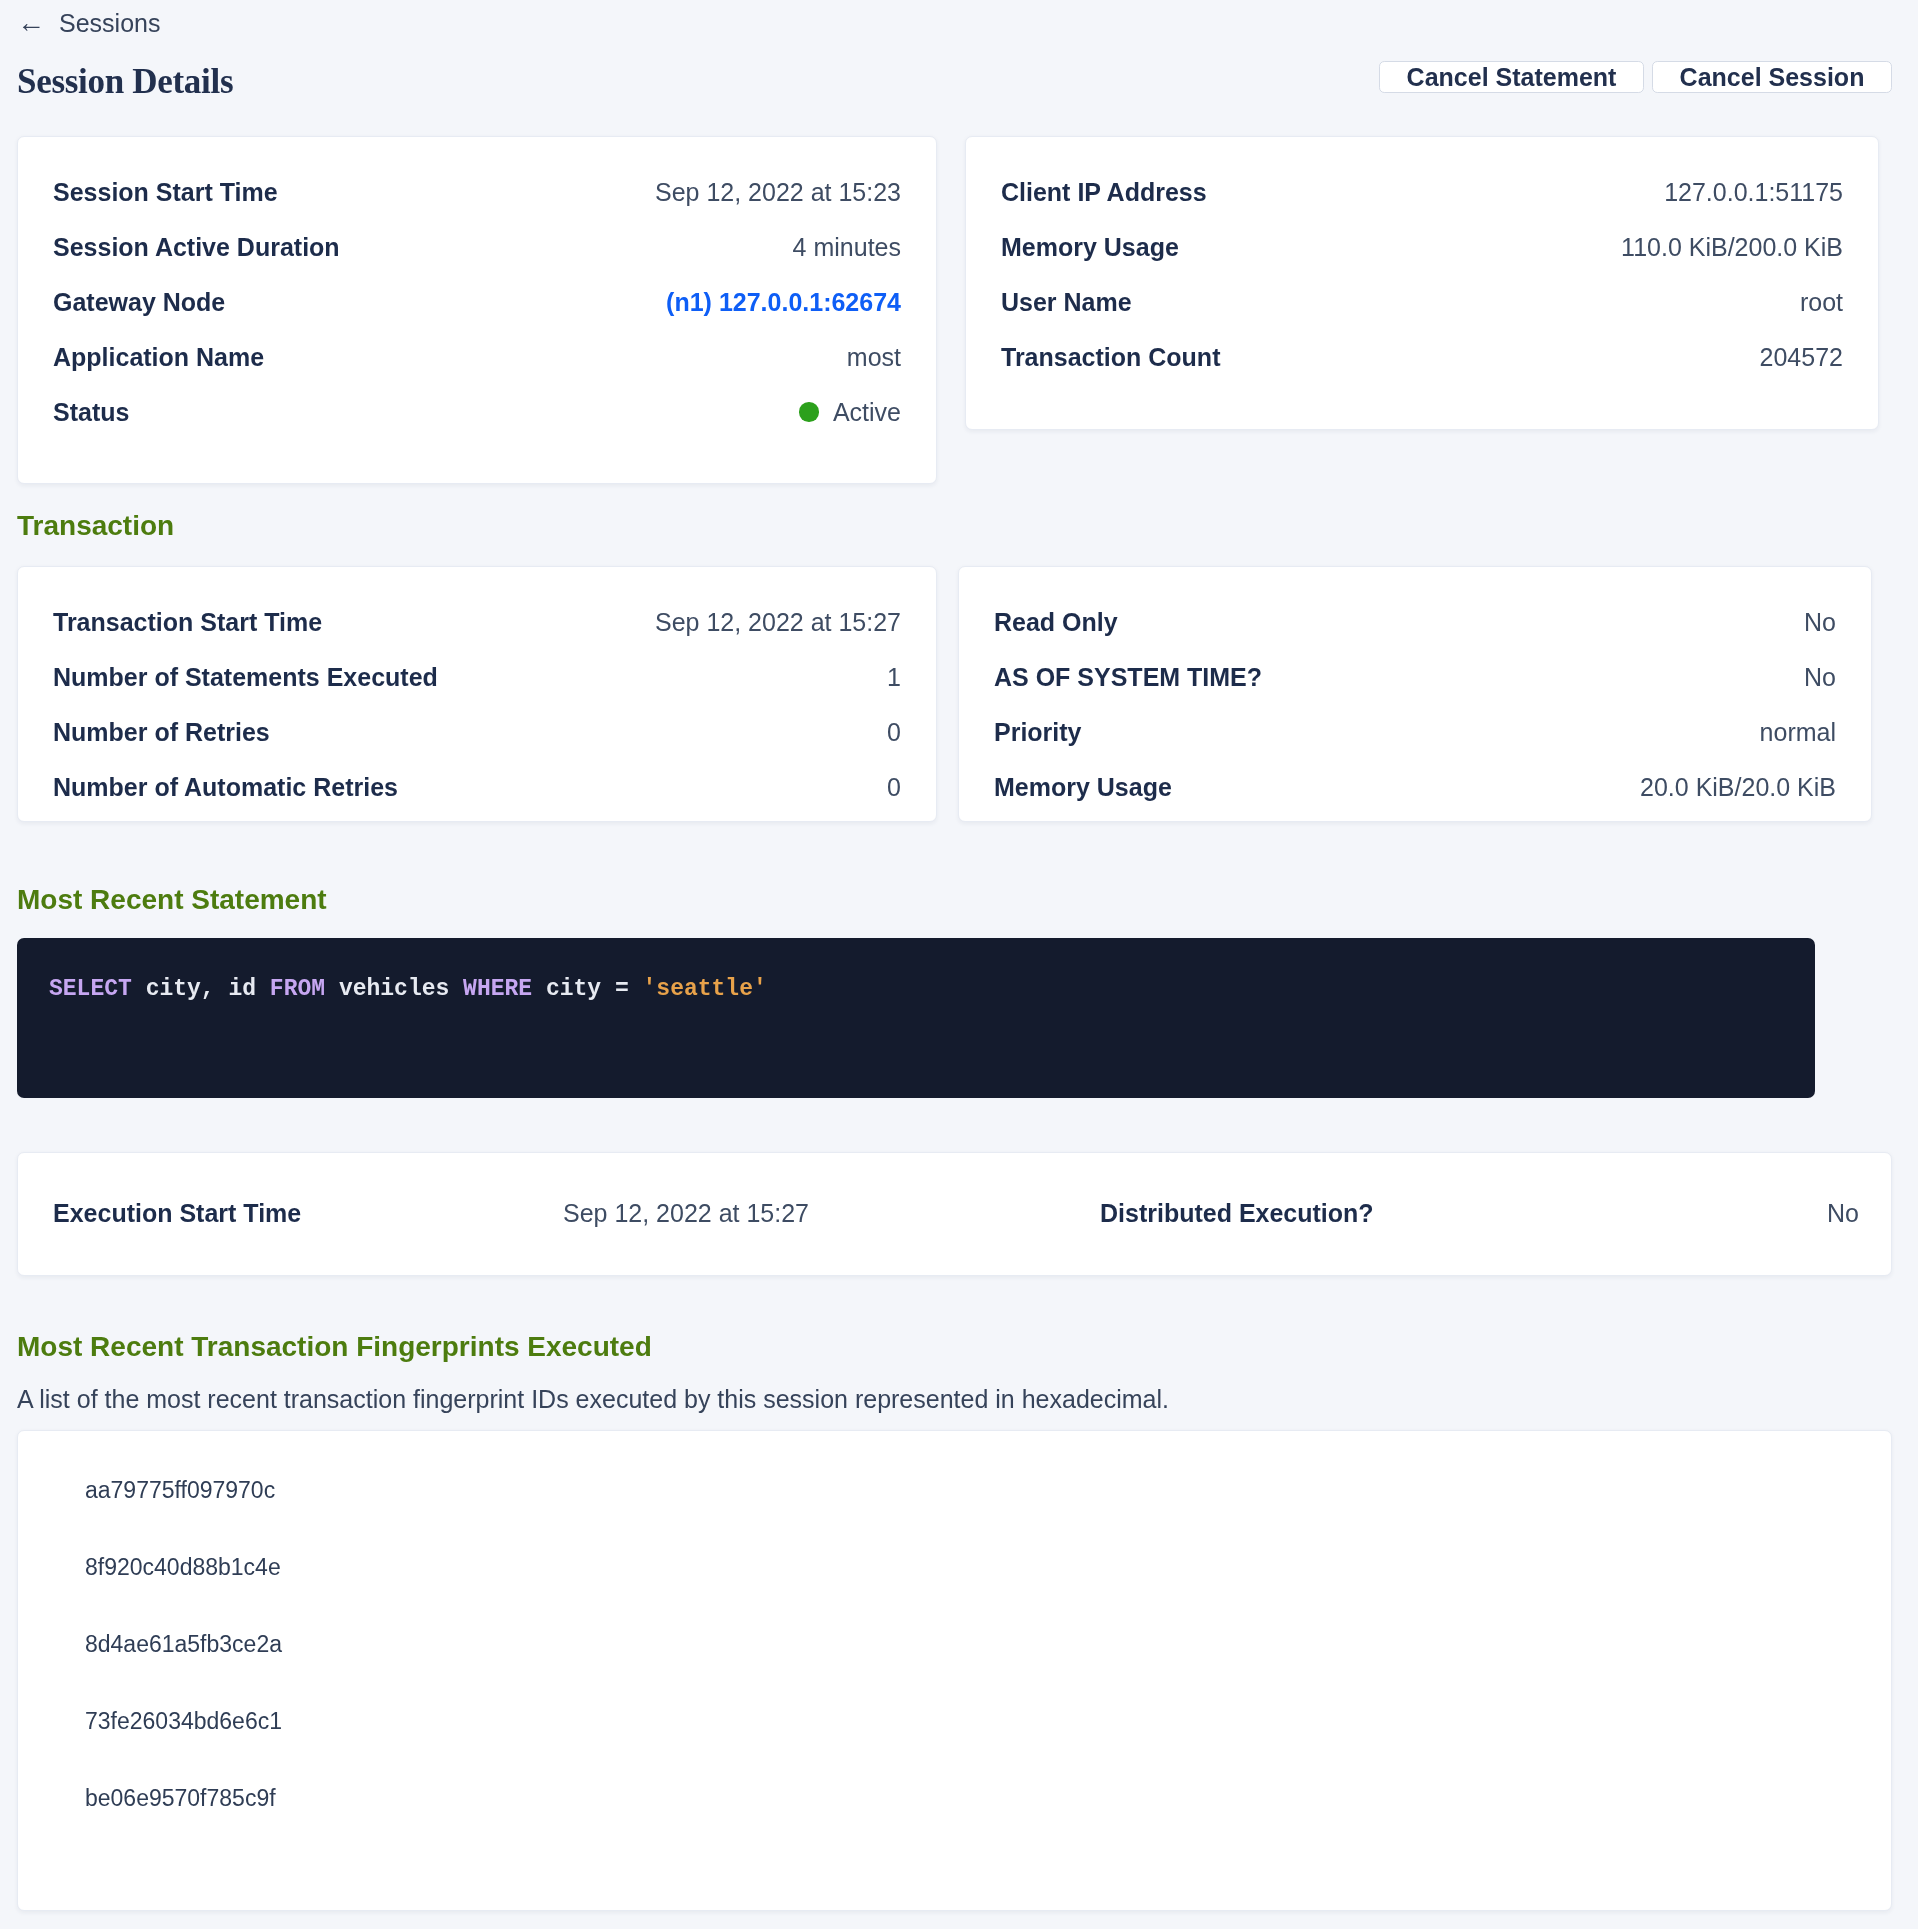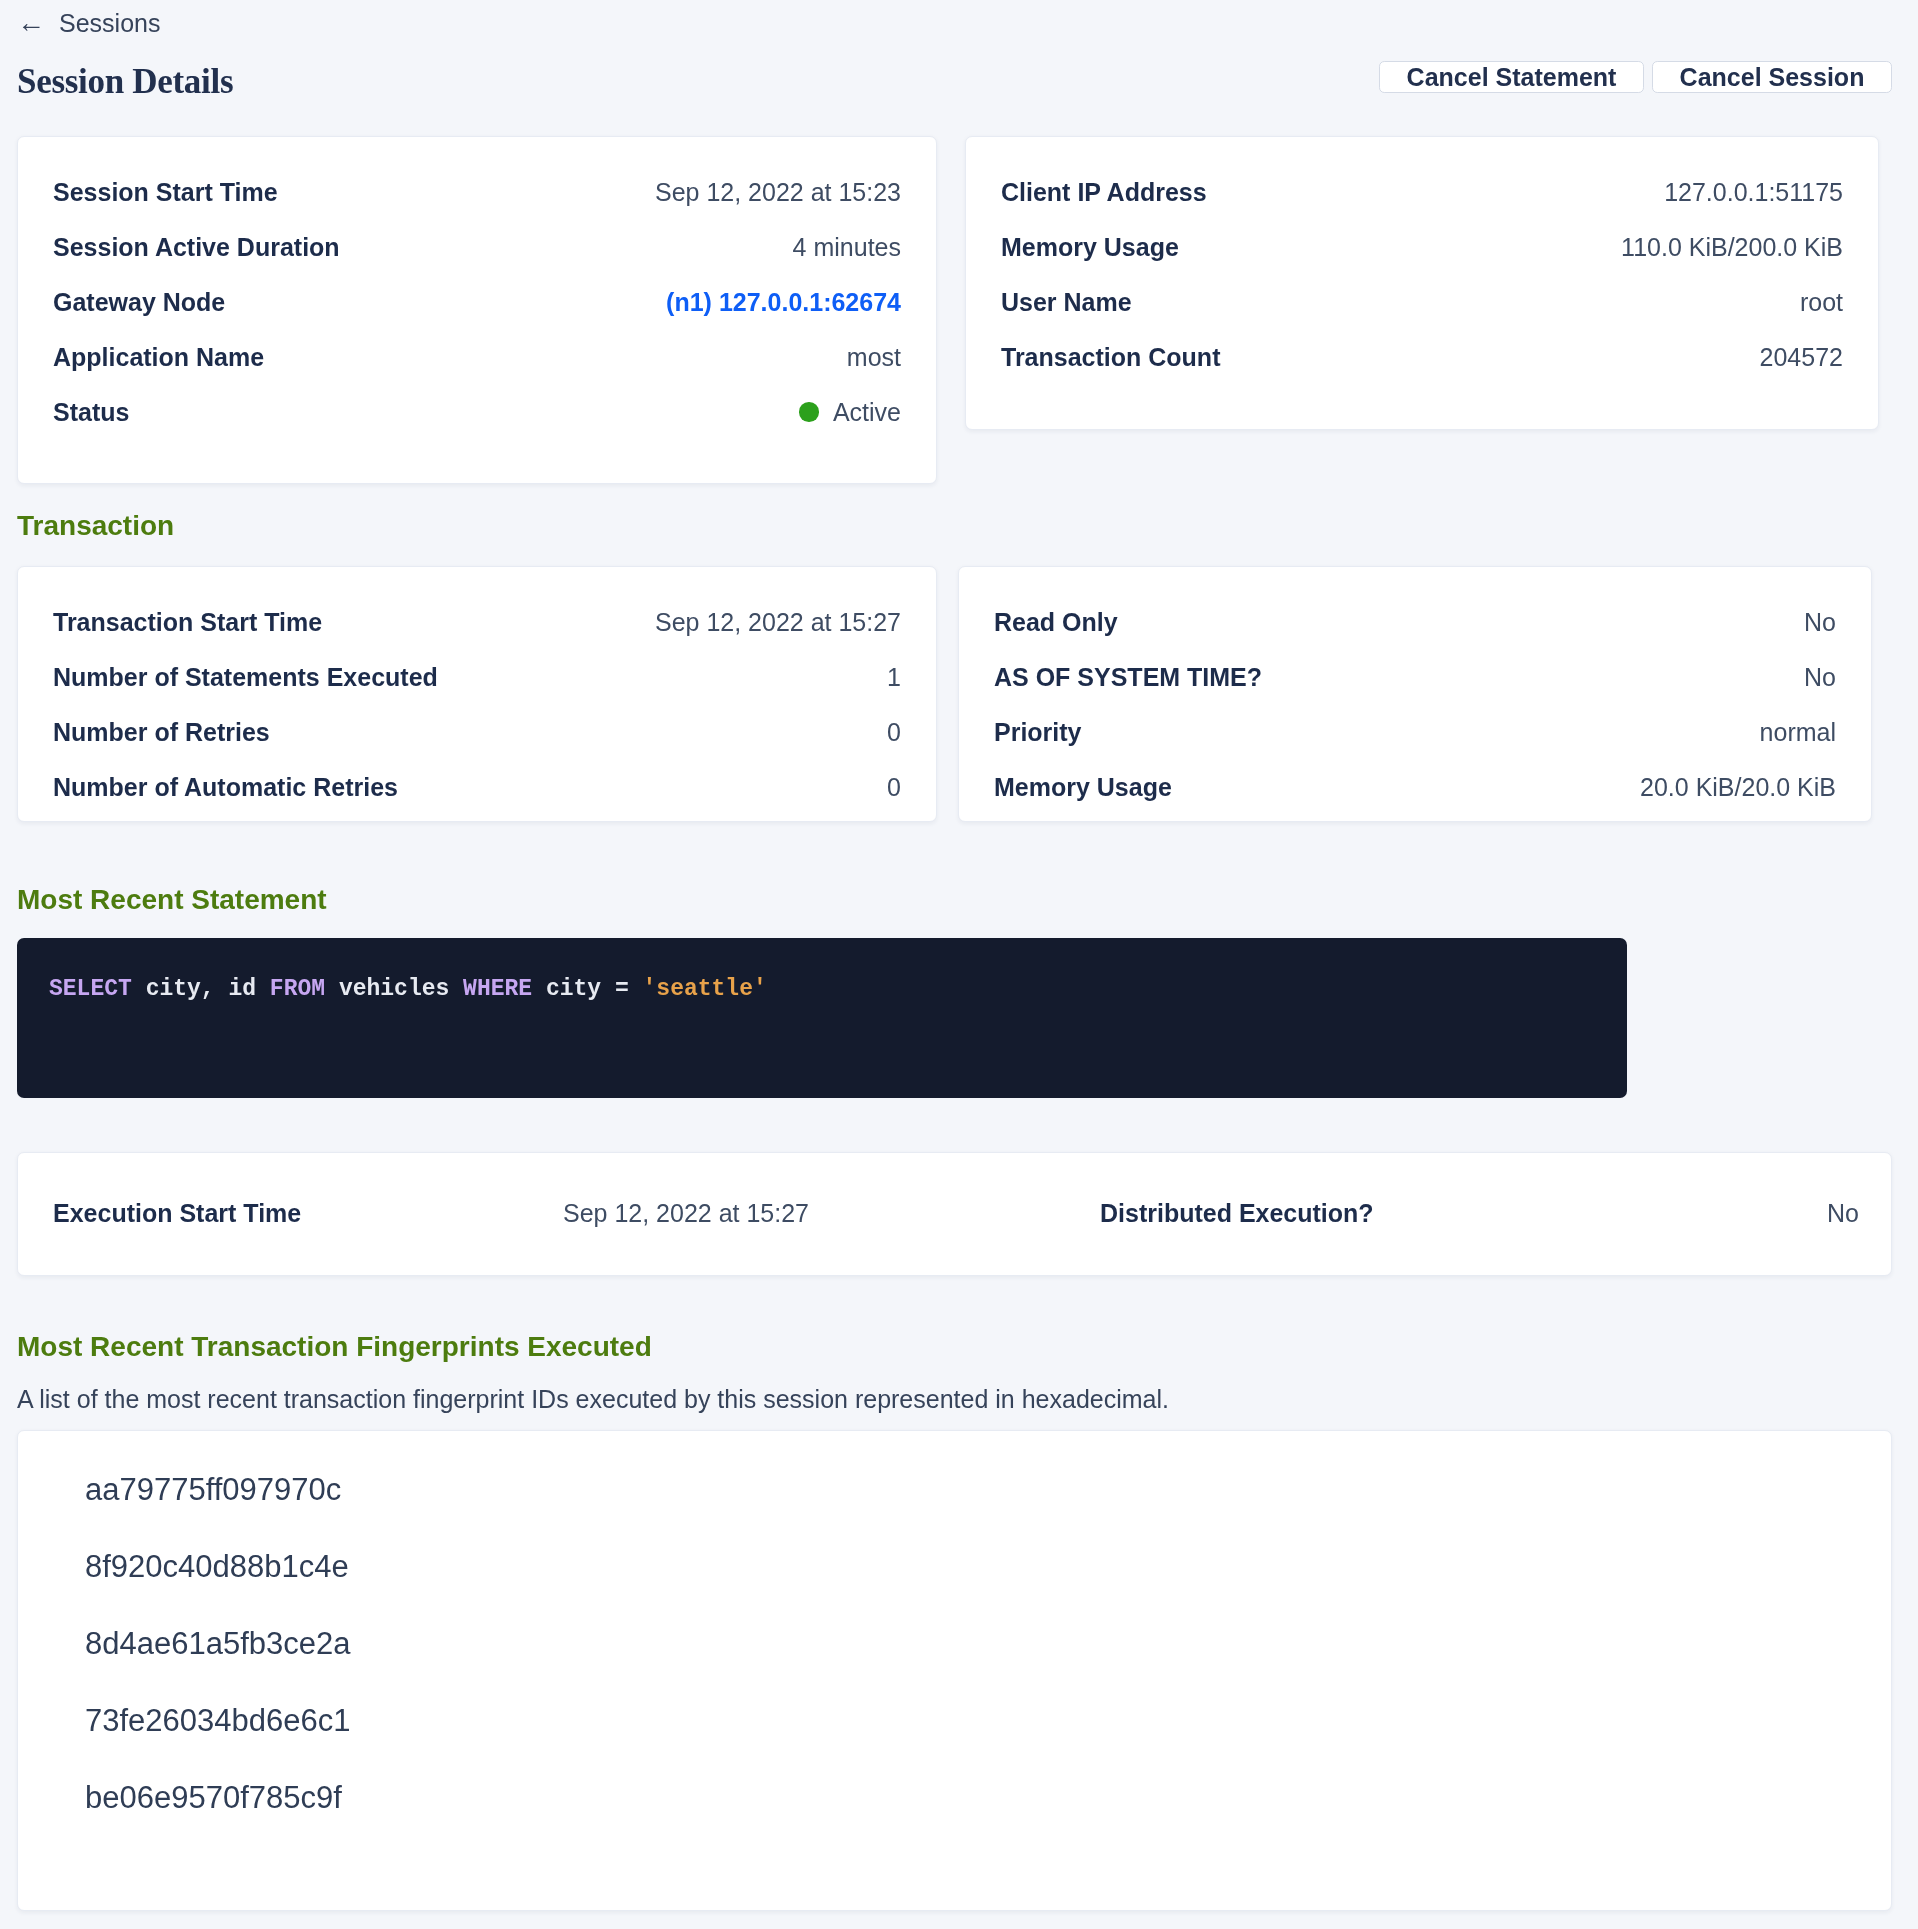--- a/index.html
+++ b/index.html
@@ -52,21 +52,21 @@
   .status-dot { width: 19.5px; height: 19.5px; border-radius: 50%; background: #2ca01c; }
 
   h2.section-heading { font-size: 28px; font-weight: 700; line-height: 32px; color: #4d7c0f; }
   .heading-transaction { margin-top: 26px; }
   .transaction-row { margin-top: 24px; display: flex; gap: 21px; align-items: flex-start; }
   .card.txn-left  { width: 920px; height: 256px; padding: 28px 35px 0; }
   .card.txn-right { width: 914px; height: 256px; padding: 28px 35px 0; }
 
   .heading-statement { margin-top: 62px; }
   .code-block {
-    margin-top: 22px; width: 1610px; height: 160px;
+    margin-top: 22px; width: 1798px; height: 160px;
     background: #141b2d; border-radius: 7px;
     padding: 35px 35px 0 32px;
   }
   .sql {
     font-family: "Liberation Mono", "DejaVu Sans Mono", monospace;
     font-size: 23px; font-weight: 700; line-height: 32px;
     white-space: pre;
   }
   .sql .kw   { color: #c6a6f1; }
   .sql .code { color: #e7eaf1; }
@@ -80,21 +80,21 @@
   .exec-item { display: flex; justify-content: space-between; align-items: center; }
   .exec-item.left  { width: 756px; }
   .exec-item.right { width: 759px; }
   .exec-item .label { font-size: 25px; font-weight: 700; color: #1d2c4b; }
   .exec-item .value { font-size: 25px; color: #3e4c63; }
 
   .heading-fingerprints { margin-top: 55px; }
   .fp-subtitle { margin-top: 22px; font-size: 25px; line-height: 28px; color: #36435a; }
   .fp-card { margin-top: 17.7px; width: 1875px; height: 481px; padding: 20.4px 35px 0 33px; overflow: hidden; }
   .fp-row { height: 77px; display: flex; align-items: center; padding-left: 34px; }
-  .fp-row .fp-value { font-size: 31px; color: #2f3d55; }
+  .fp-row .fp-value { font-size: 23px; color: #2f3d55; }
 </style>
 </head>
 <body>
 
 <div class="content">
 
   <div class="breadcrumb">
     <span class="arrow">←</span>
     <span>Sessions</span>
   </div>

